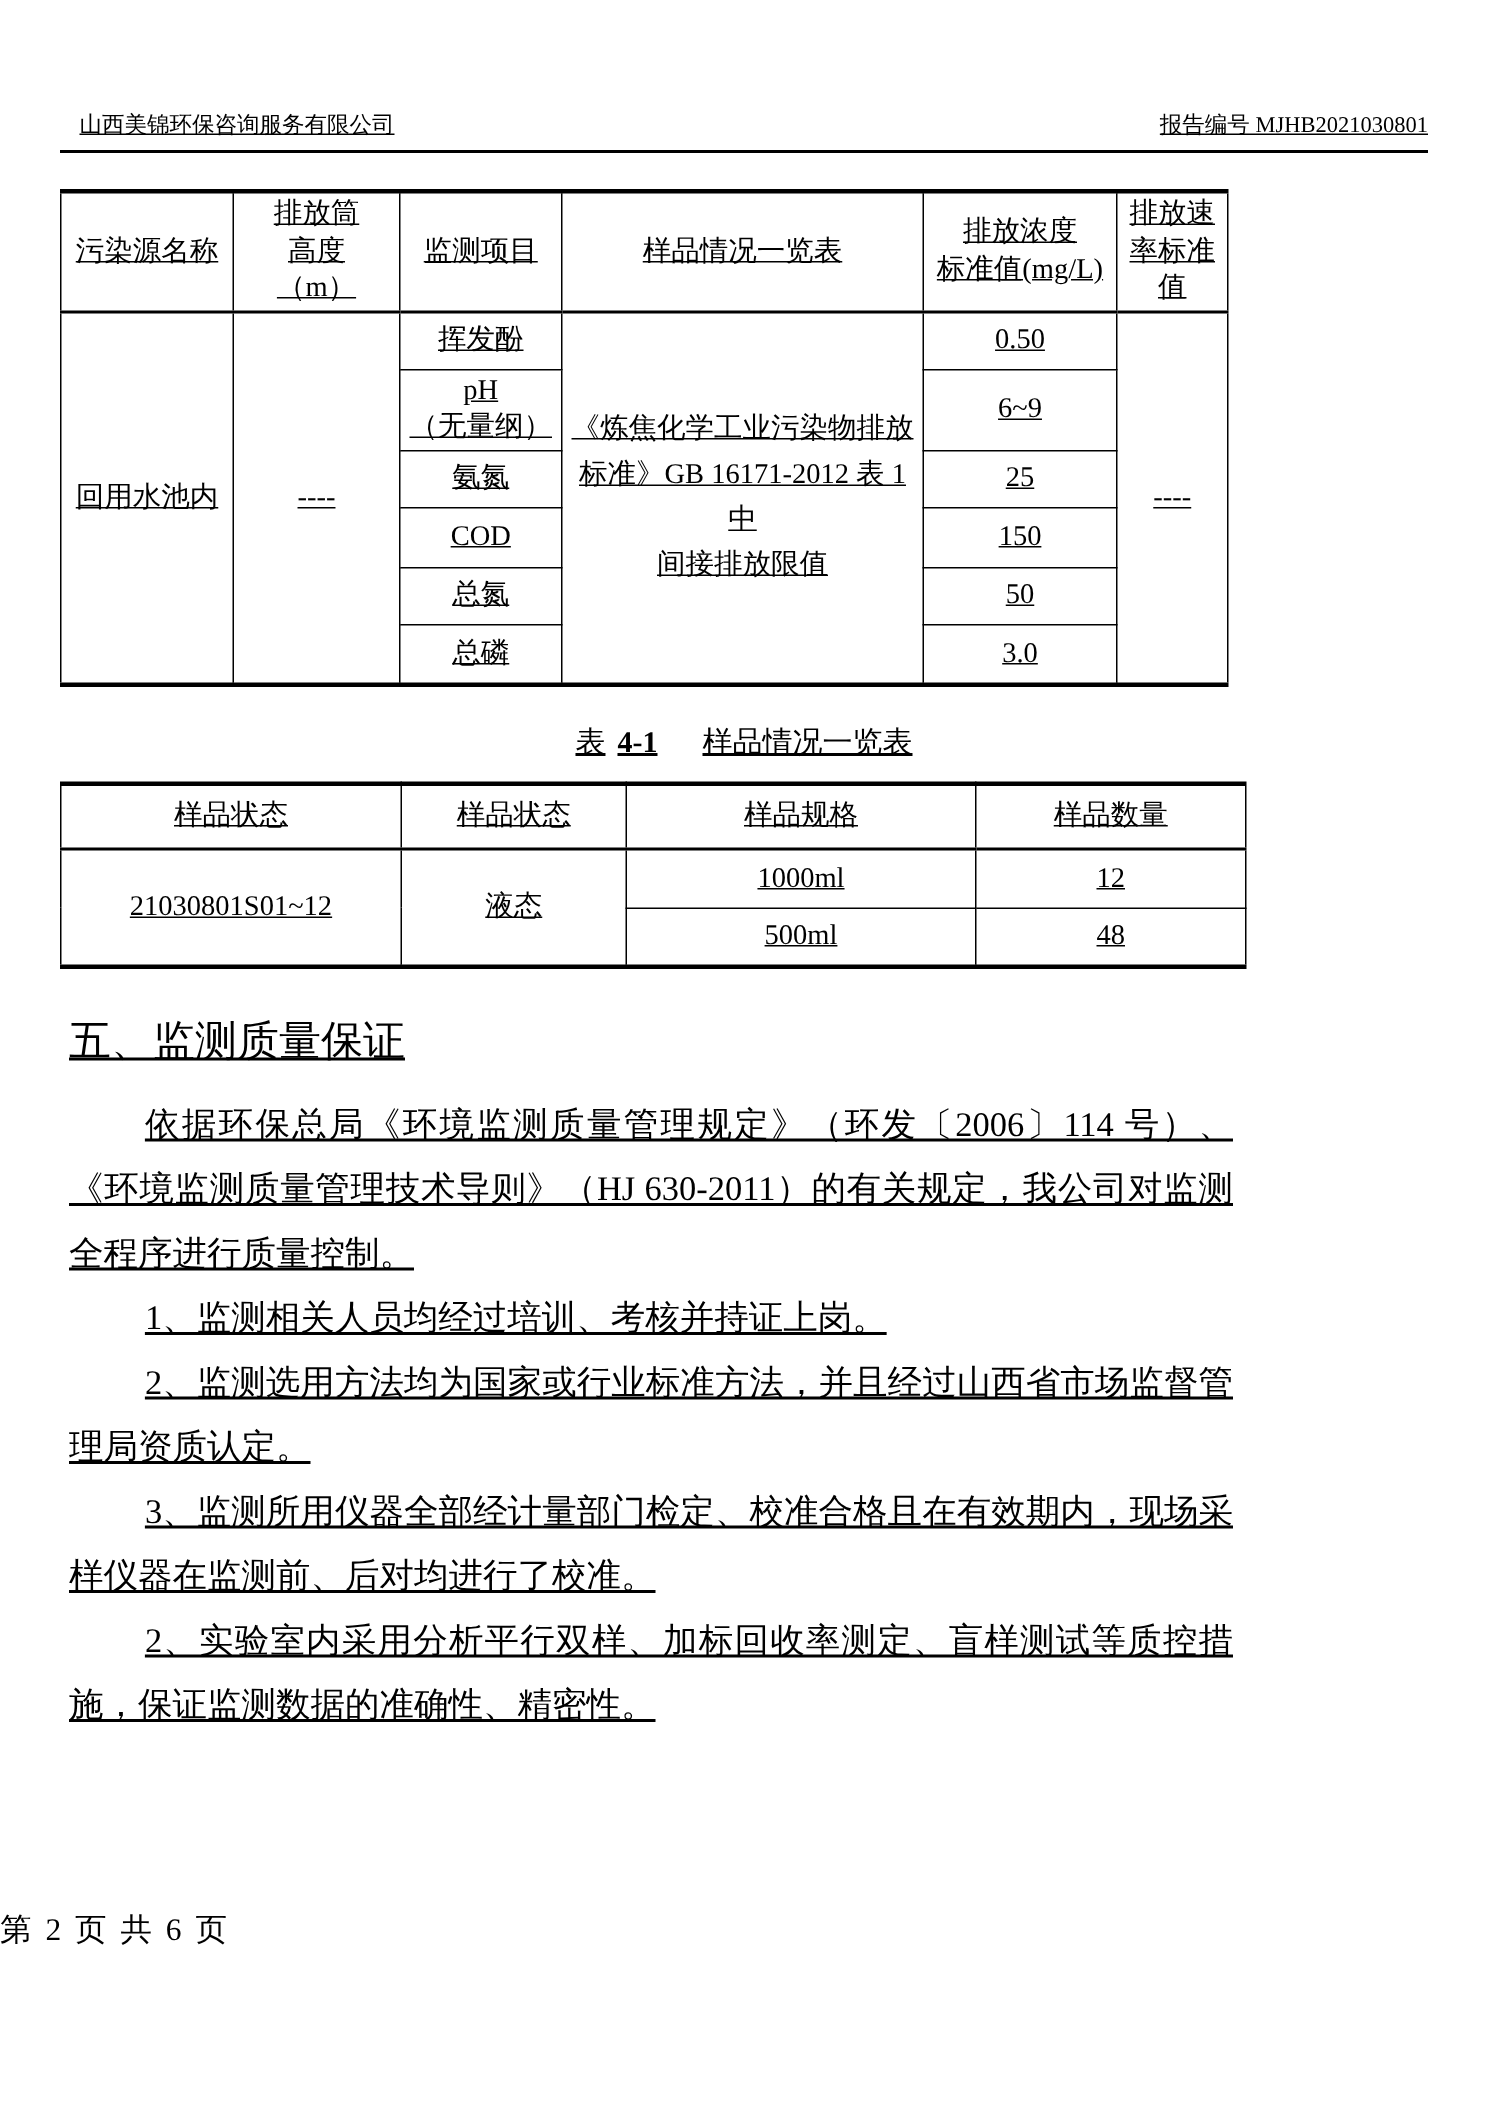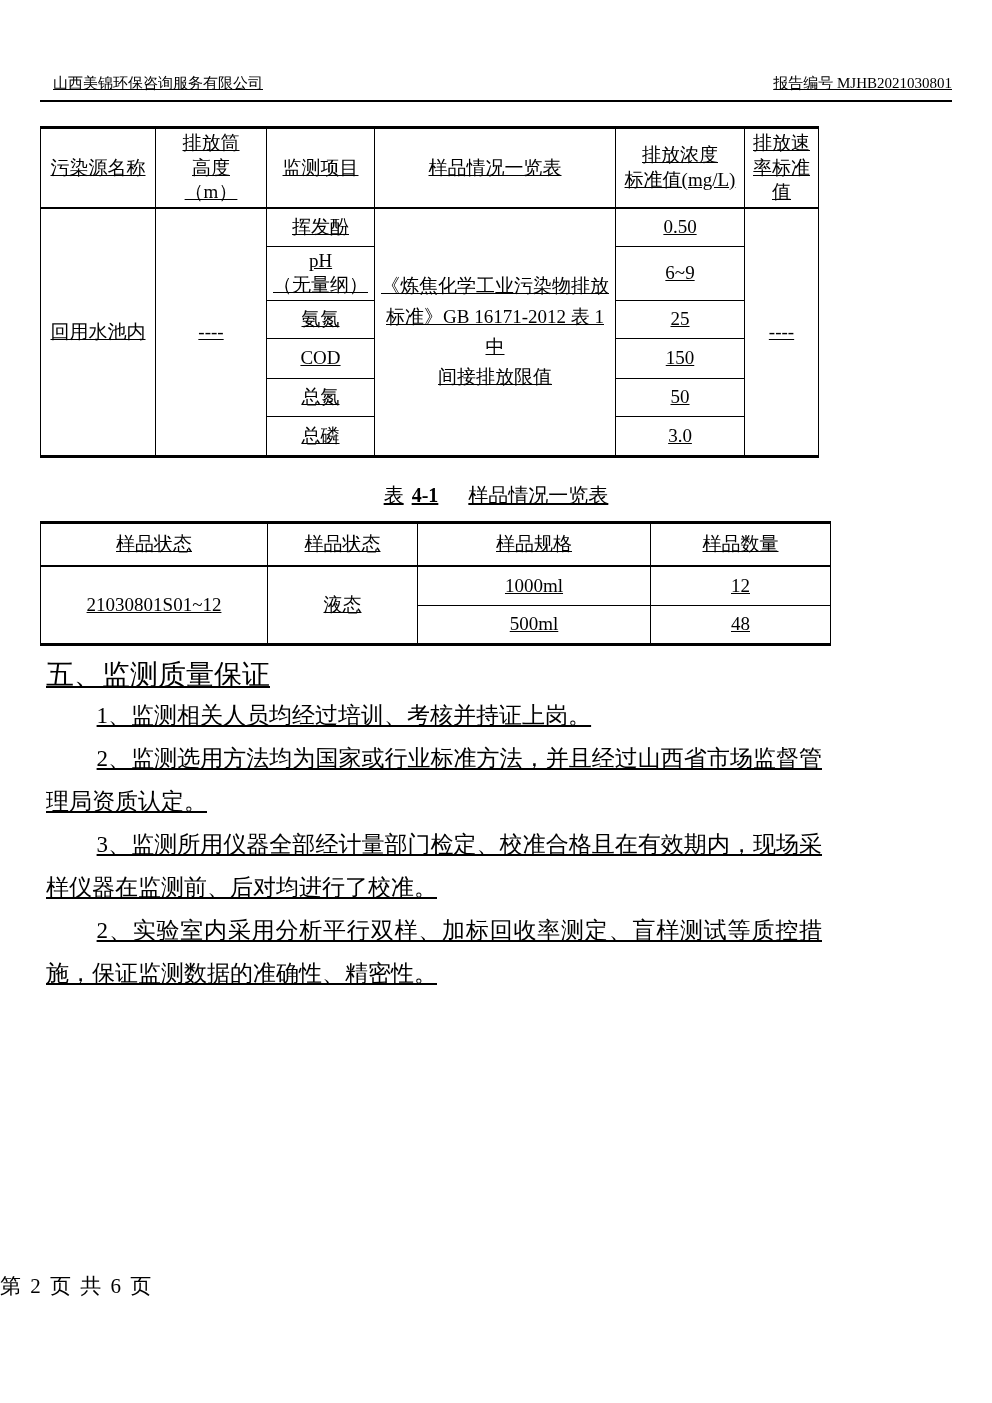--- a/index.html
+++ b/index.html
@@ -58,21 +58,21 @@
   .sample-table thead th { height: 44px; border-bottom: 2px solid #000; }
   .sample-table td { height: 39px; }
 
   
   .section-title {
     font-size: 28px;
     font-weight: normal;
     margin: 20px 0 0 6px;
     line-height: 1.35;
   }
-  .qa-title { margin-top: 10px; }
+  .qa-title { margin-top: 30px; }
   .body-par {
     width: 776px;
     margin-left: 6px;
     font-size: 23px;
     line-height: 43px;
     text-indent: 2.2em;
     text-align: justify;
   }
   .intro-par { margin-top: 12px; }
   .first-qa { margin-top: 14px; }
@@ -195,20 +195,21 @@
         </tr>
         <tr>
           <td>500ml</td>
           <td>48</td>
         </tr>
       </tbody>
     </table>
 
     <h2 class="section-title qa-title">五、监测质量保证</h2>
 
+    <p class="body-par first-qa">依据环保总局《环境监测质量管理规定》（环发〔2006〕114 号）、《环境监测质量管理技术导则》（HJ 630-2011）的有关规定，我公司对监测全程序进行质量控制。</p>
     <p class="body-par">1、监测相关人员均经过培训、考核并持证上岗。</p>
     <p class="body-par">2、监测选用方法均为国家或行业标准方法，并且经过山西省市场监督管理局资质认定。</p>
     <p class="body-par">3、监测所用仪器全部经计量部门检定、校准合格且在有效期内，现场采样仪器在监测前、后对均进行了校准。</p>
     <p class="body-par">2、实验室内采用分析平行双样、加标回收率测定、盲样测试等质控措施，保证监测数据的准确性、精密性。</p>
 
   </div>
 
   <div class="page-footer">第 2 页 共 6 页</div>
 </div>
 

